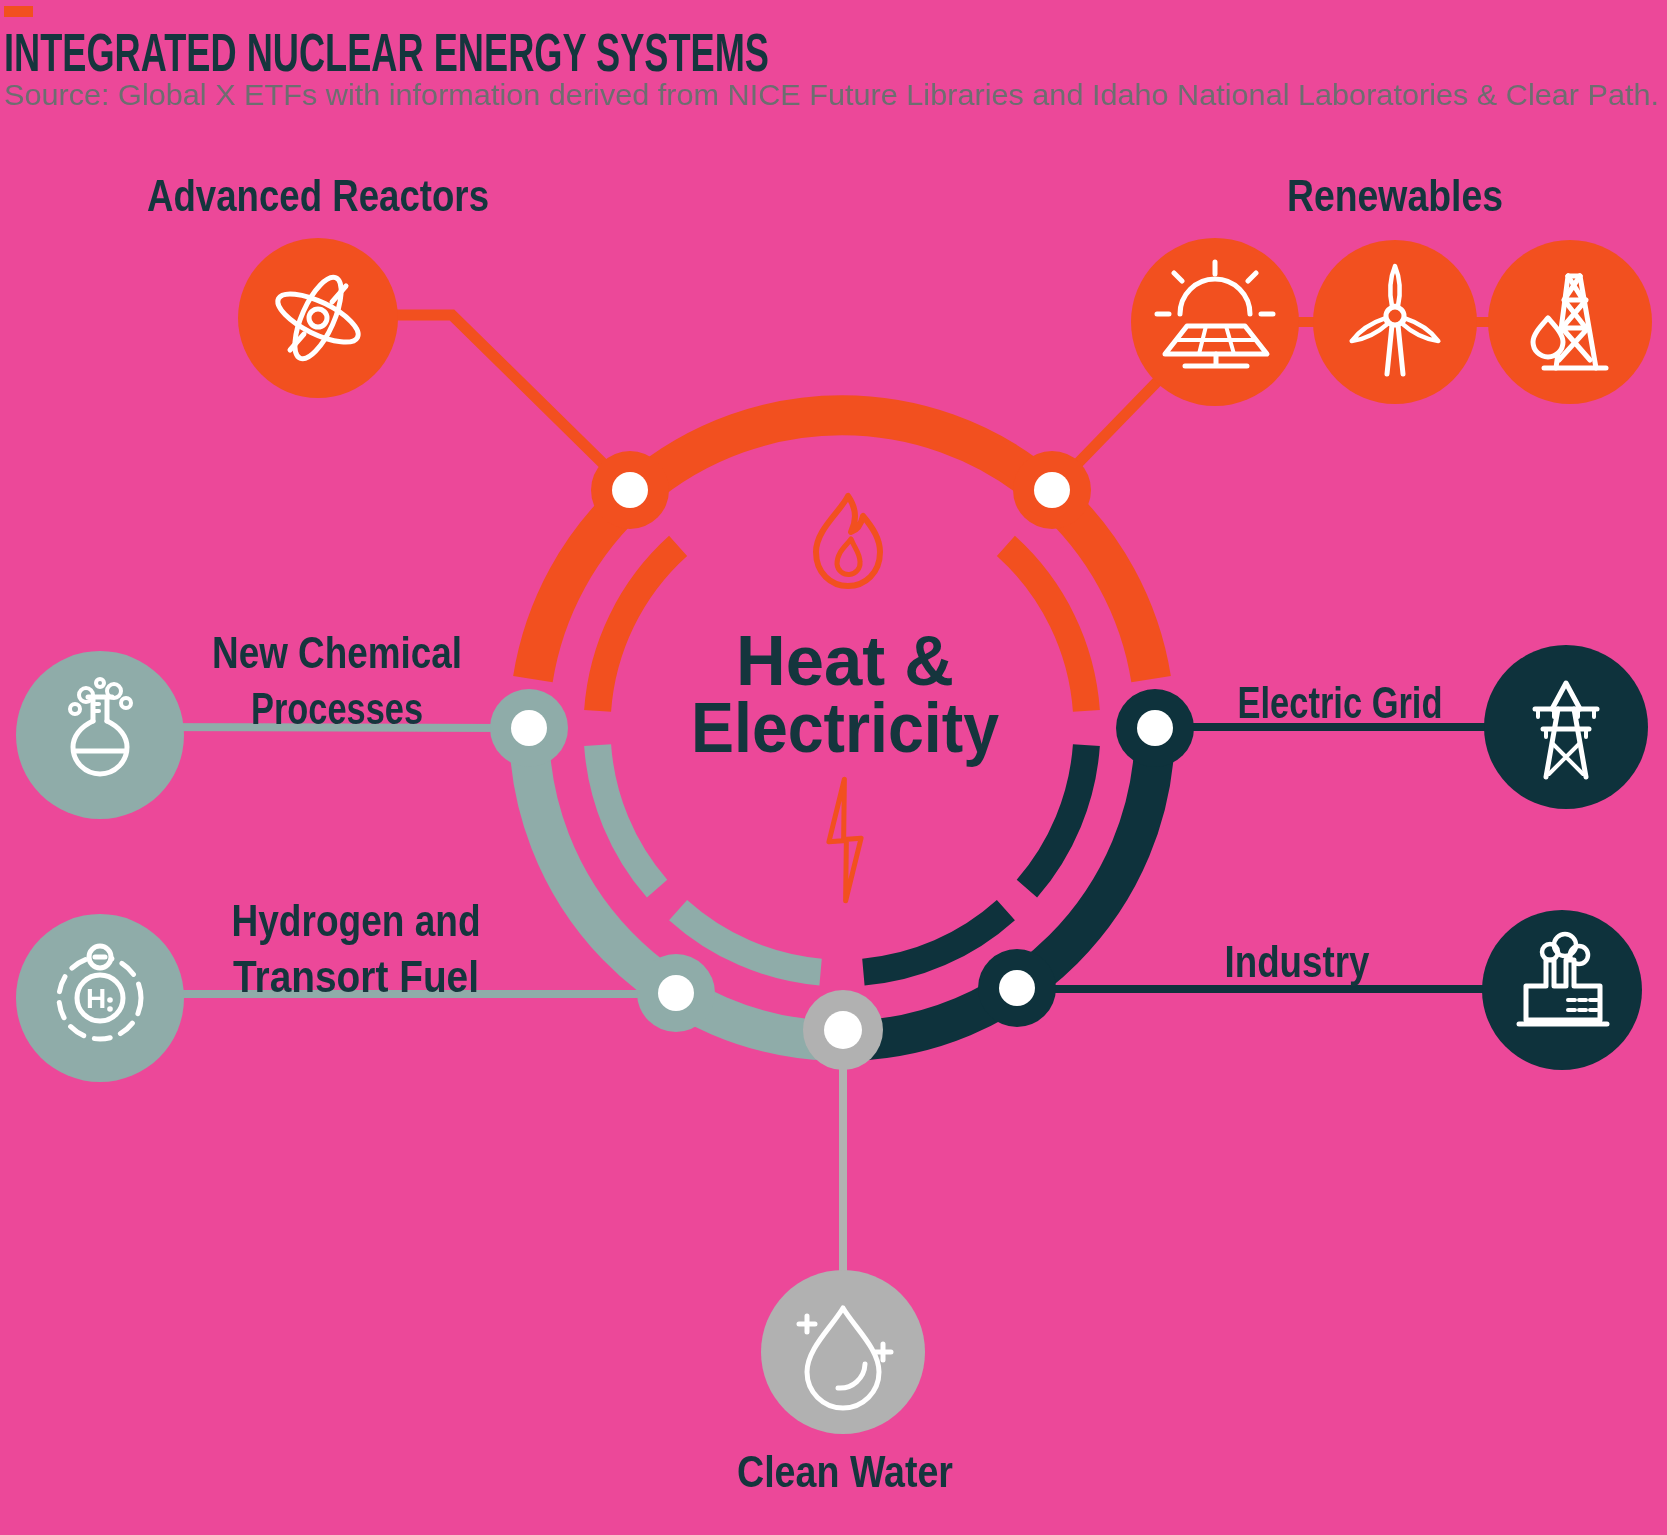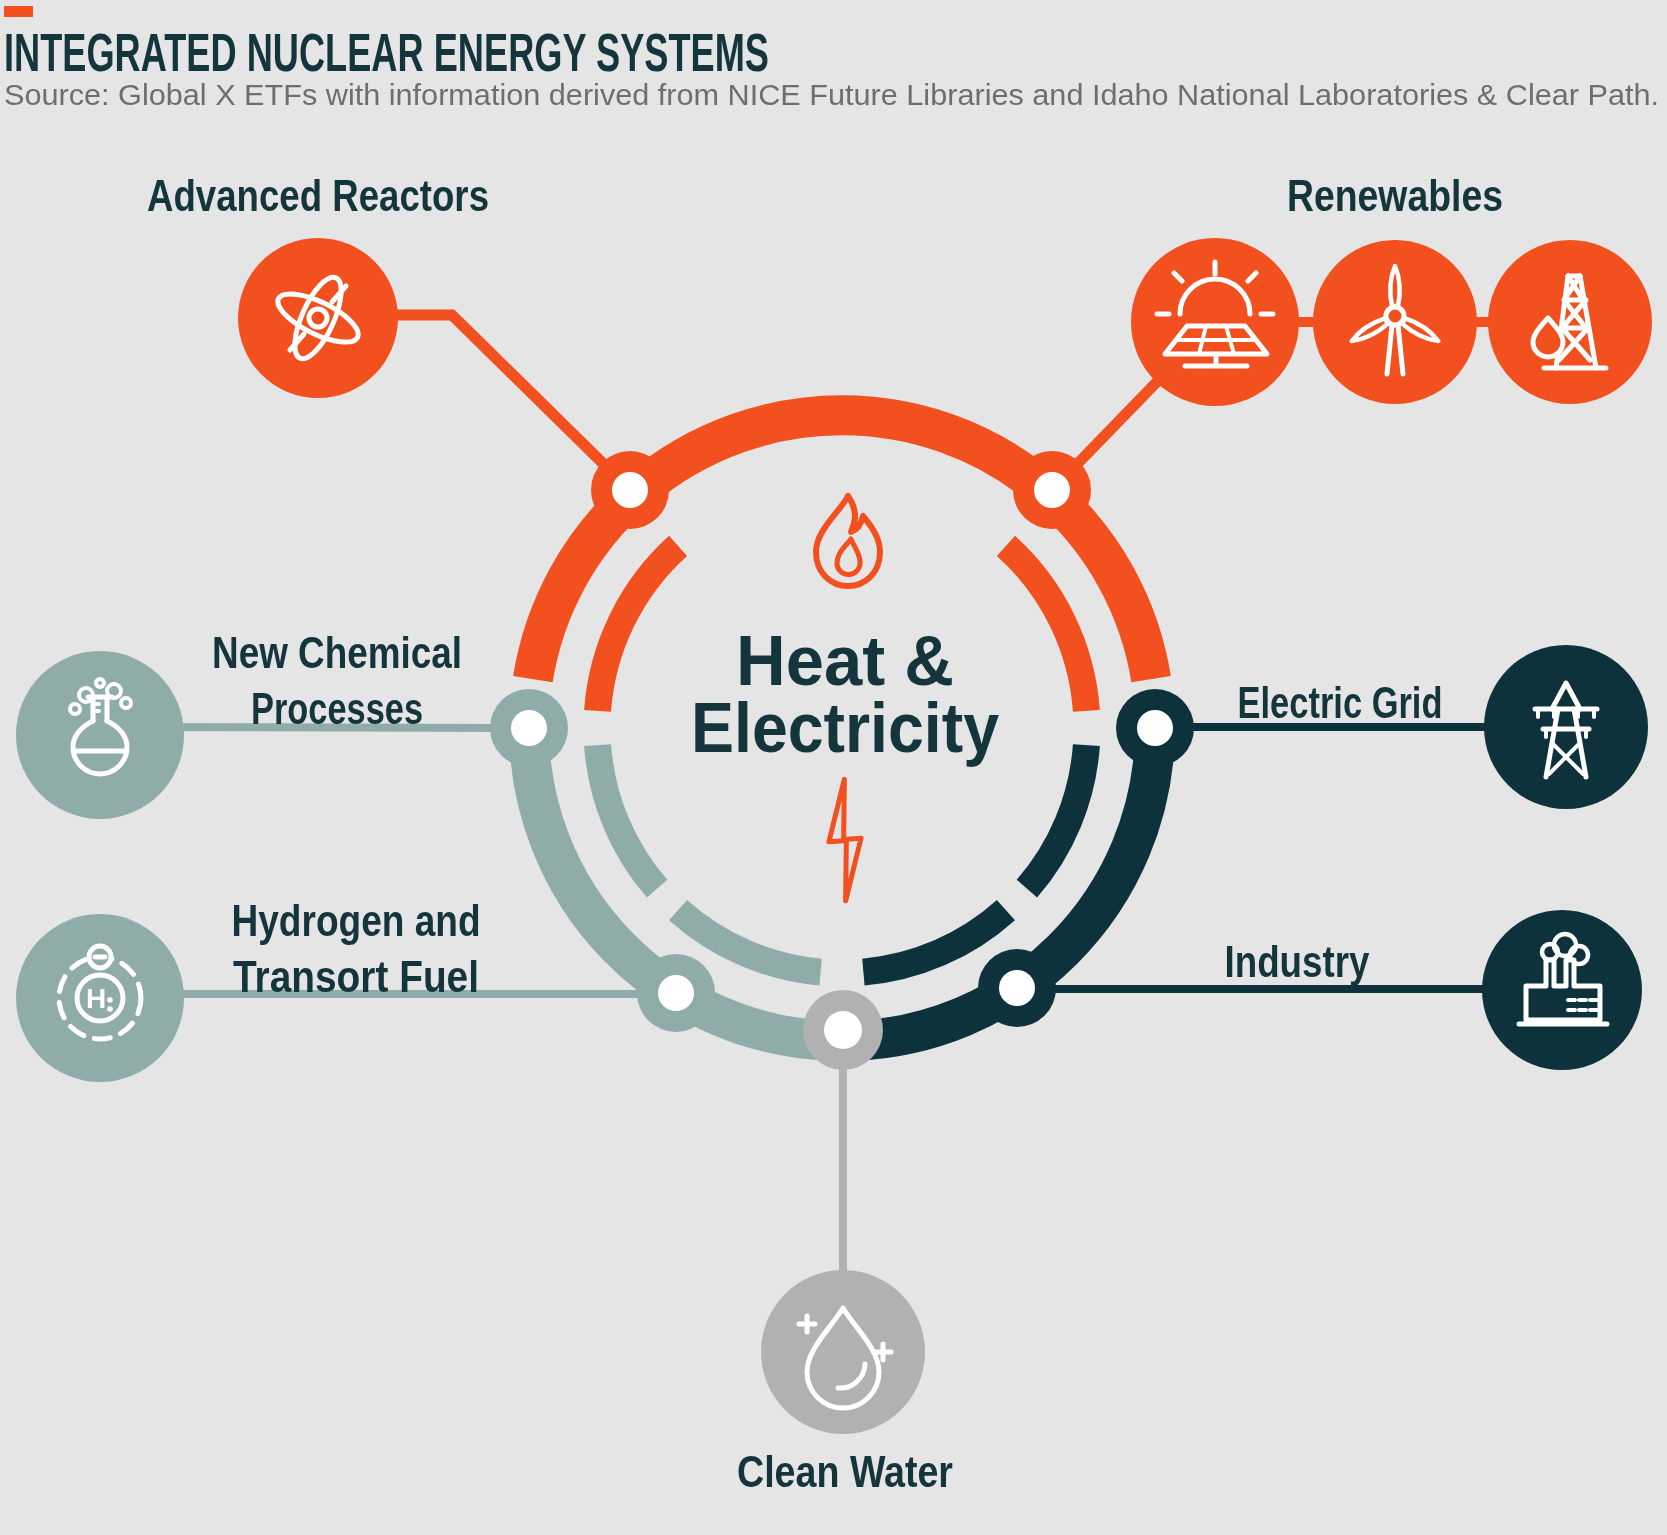--- a/index.html
+++ b/index.html
@@ -5,21 +5,21 @@
   :root{
     --orange:#F2501F;
     --sage:#8FACA9;
     --navy:#0E323C;
     --gray:#B1B1B1;
     --heading:#15353D;
     --muted:#6D6E70;
     --white:#FFFFFF;
   }
   html,body{margin:0;padding:0;background:#fff;}
-  .canvas{position:relative;width:1667px;height:1535px;background:#e5e5e5;overflow:hidden;}
+  .canvas{position:relative;width:1667px;height:1535px;background:#ec4899;overflow:hidden;}
   svg{display:block;}
   text{font-family:"Liberation Sans", sans-serif;}
   .ttl{font-weight:bold;fill:var(--heading);}
   .src{fill:var(--muted);}
   .lbl{font-weight:bold;fill:var(--heading);}
   .ctr{font-weight:bold;fill:var(--heading);}
   .ico{stroke:#fff;stroke-width:5;fill:none;stroke-linecap:round;stroke-linejoin:round;}
   .ring{fill:none;stroke-linecap:butt;}
   .o-s{stroke:var(--orange);} .o-f{fill:var(--orange);}
   .s-s{stroke:var(--sage);}   .s-f{fill:var(--sage);}

